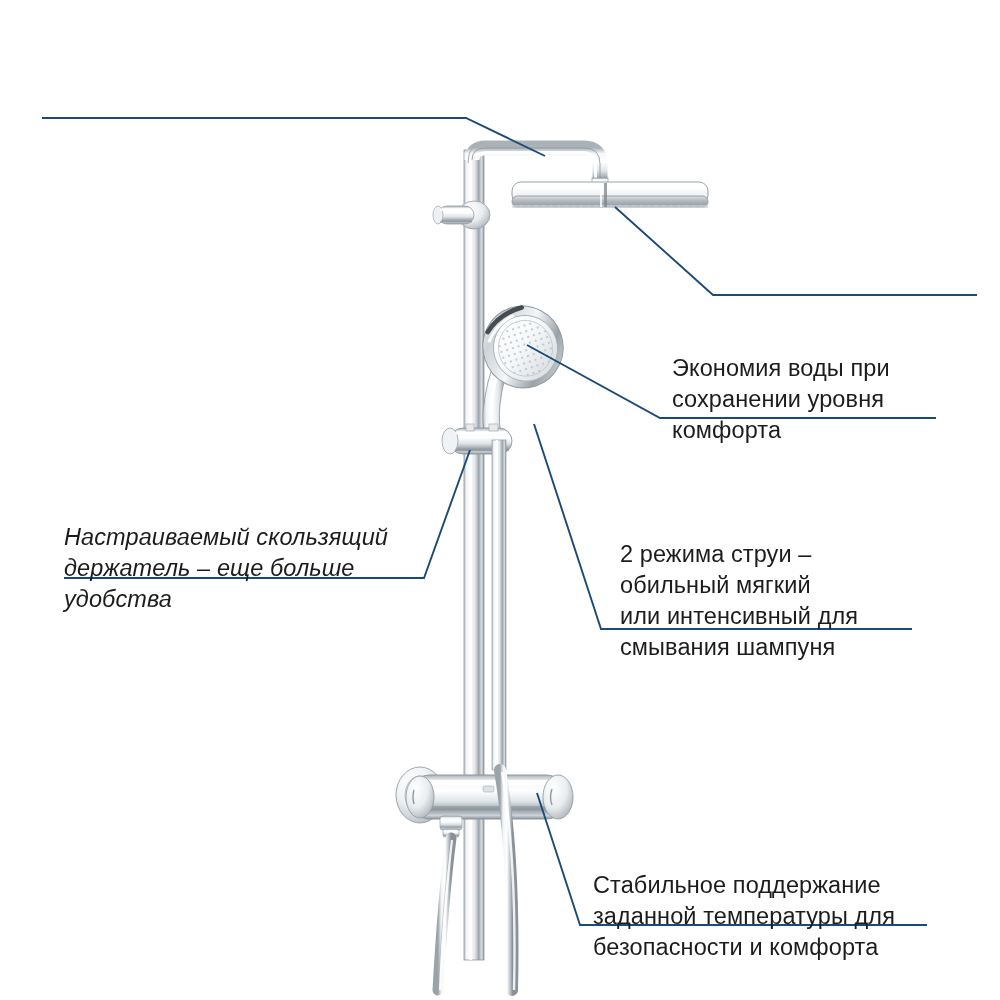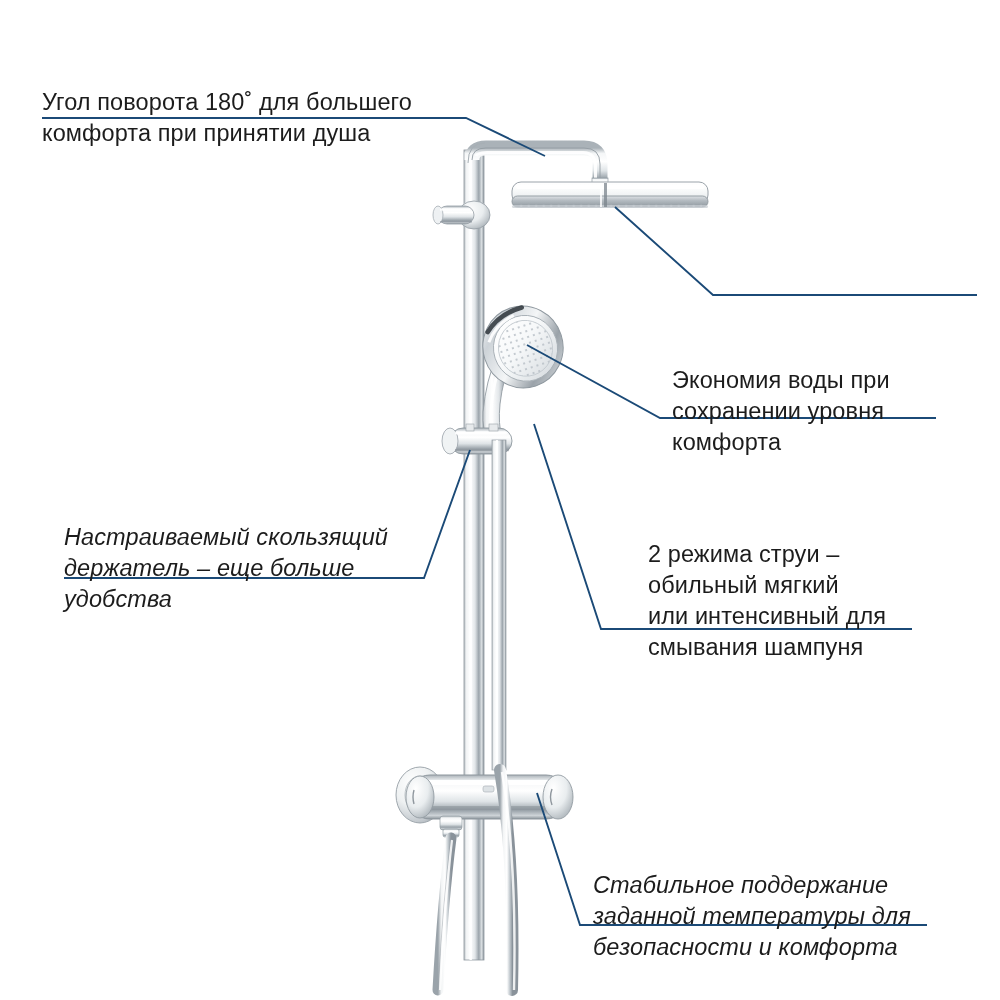--- a/index.html
+++ b/index.html
@@ -33,24 +33,24 @@
     z-index: 4;
     color: #1c1c1c;
     font-size: 23.5px;
     line-height: 31px;
     letter-spacing: 0.1px;
     white-space: pre-line;
     font-weight: 400;
   }
   .callout.c-top    { left: 42px;  top: 56px;  width: 470px; }
   .callout.c-rain   { left: 731px; top: 198px; width: 250px; }
-  .callout.c-eco    { left: 672px; top: 334px; width: 262px; }
+  .callout.c-eco    { left: 672px; top: 322px; width: 262px; }
   .callout.c-slider { left: 64px;  top: 491px; width: 400px; font-style: italic; }
-  .callout.c-modes  { left: 648px; top: 508px; width: 290px; }
-  .callout.c-thermo { left: 593px; top: 839px; width: 330px; font-style: italic; }
+  .callout.c-modes  { left: 620px; top: 508px; width: 290px; }
+  .callout.c-thermo { left: 593px; top: 839px; width: 330px; }
 </style>
 </head>
 <body>
 
 <div id="canvas">
 
   <svg id="product" viewBox="0 0 1000 1000">
     <defs>
       <linearGradient id="chromeV" x1="0" y1="0" x2="1" y2="0">
         <stop offset="0%" stop-color="#b9bfc4"></stop>
@@ -221,24 +221,20 @@
     <g fill="none" stroke="#1b4a77" stroke-width="1.9" stroke-linecap="butt" stroke-linejoin="miter">
       <path d="M 42 118 L 466 118 L 545 156"></path>
       <path d="M 977 295 L 713 295 L 615 207"></path>
       <path d="M 936 418 L 660 418 L 527 345"></path>
       <path d="M 64 578 L 424 578 L 470 450"></path>
       <path d="M 912 629 L 601 629 L 534 424"></path>
       <path d="M 927 925 L 580 925 L 537 793"></path>
     </g>
   </svg>
 
-  <div class="callout c-top">
-    <span>Угол поворота 180˚ для большего
-комфорта при принятии душа</span>
-  </div>
 
 
   <div class="callout c-eco">
     <span>Экономия воды при
 сохранении уровня
 комфорта</span>
   </div>
 
   <div class="callout c-slider">
     <span>Настраиваемый скользящий

